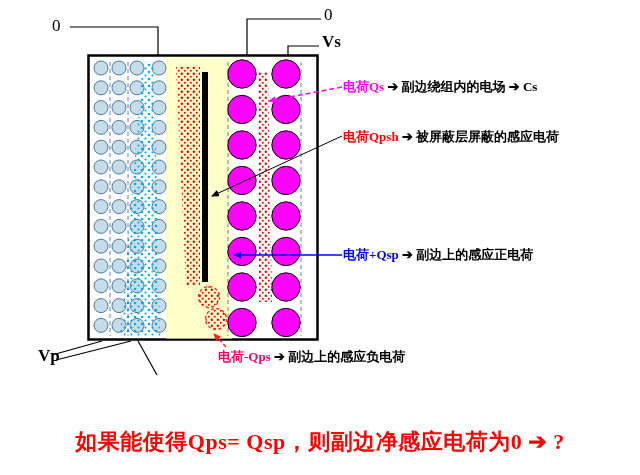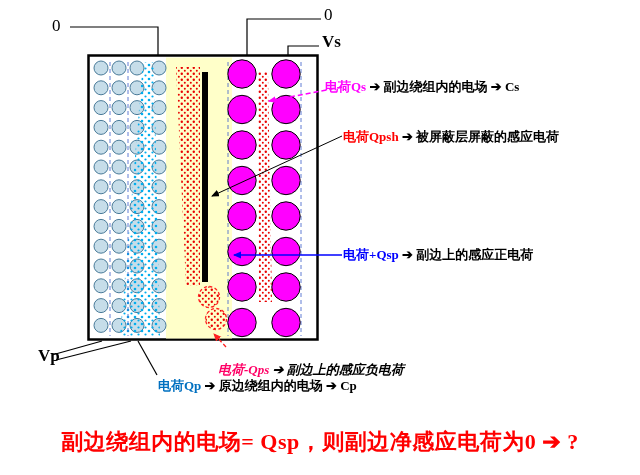--- a/index.html
+++ b/index.html
@@ -173,31 +173,28 @@
     <line class="arrow-black" x1="342" y1="136" x2="212" y2="196" marker-end="url(#arrBlk)"></line>
     <line class="arrow-blue" x1="342" y1="255" x2="234" y2="255" marker-end="url(#arrBlu)"></line>
     <line class="arrow-red" x1="226" y1="347" x2="214" y2="334" marker-end="url(#arrRed)"></line>
   </svg>
 
   <div class="lab" style="left:52px;top:16px;">0</div>
   <div class="lab" style="left:324px;top:5px;">0</div>
   <div class="lab bold" style="left:322px;top:32px;">Vs</div>
   <div class="lab bold" style="left:26px;top:346px;margin-left:12px;">Vp</div>
 
-  <div class="ann" style="left:325px;top:78px;">
+  <div class="ann" style="left:343px;top:78px;">
     <span class="c-magenta">电荷Qs</span><span class="desc"> ➔ 副边绕组内的电场 ➔ Cs</span>
   </div>
   <div class="ann" style="left:343px;top:128px;">
     <span class="c-red">电荷Qpsh</span><span class="desc"> ➔ 被屏蔽层屏蔽的感应电荷</span>
   </div>
   <div class="ann" style="left:343px;top:246px;">
     <span class="c-blue">电荷+Qsp</span><span class="desc"> ➔ 副边上的感应正电荷</span>
   </div>
-  <div class="ann" style="left:218px;top:361px;font-style:italic;">
+  <div class="ann" style="left:218px;top:348px;">
     <span class="c-pink">电荷-Qps</span><span class="desc"> ➔ 副边上的感应负电荷</span>
   </div>
-  <div class="ann" style="left:158px;top:377px;">
-    <span class="c-mblue">电荷Qp</span><span class="desc"> ➔ 原边绕组内的电场 ➔ Cp</span>
-  </div>
-
-  <div class="question">副边绕组内的电场= Qsp，则副边净感应电荷为0 ➔ ?</div>
+
+  <div class="question">如果能使得Qps= Qsp，则副边净感应电荷为0 ➔ ?</div>
 
 </div>
 
 </body></html>

